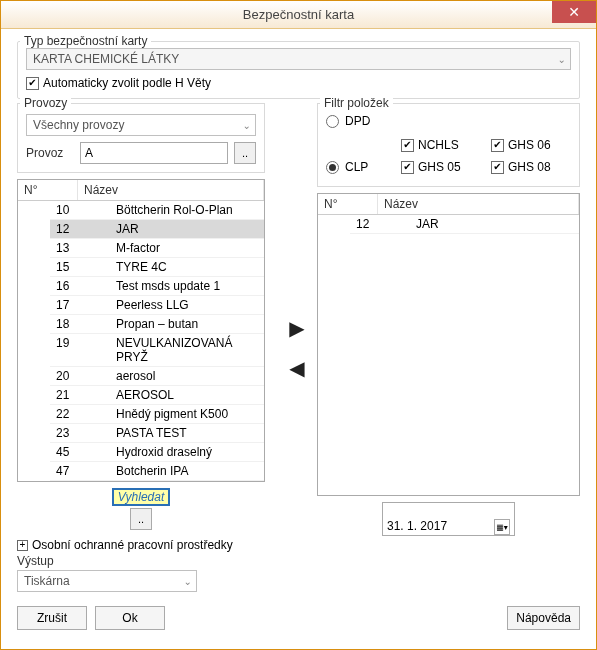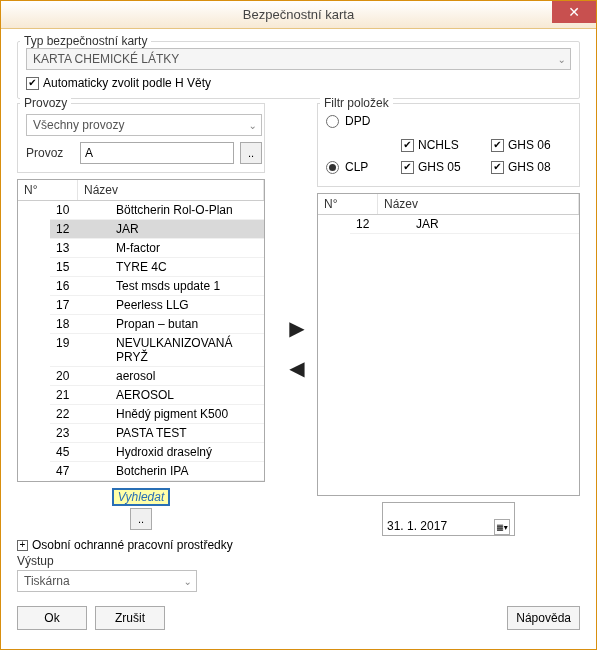--- a/index.html
+++ b/index.html
@@ -13,21 +13,21 @@
 .combo { width: 100%; height: 22px; border: 1px solid #c0c0c0; background: #f5f5f5; display: flex; align-items: center; padding: 0 6px; color: #555; position: relative; }
 .combo .arrow { position: absolute; right: 4px; color: #888; font-size: 10px; }
 .combo-white { background: #fff; }
 .check-row { display: flex; align-items: center; margin-top: 6px; gap: 4px; }
 .checkbox { width: 13px; height: 13px; border: 1px solid #6b6b6b; display: inline-flex; align-items: center; justify-content: center; font-size: 10px; line-height: 1; background: #fff; }
 .columns { display: flex; gap: 12px; margin-top: 2px; }
 .left-col { width: 248px; }
 .right-panel { flex: 1; display: flex; }
 .transfer-col { width: 40px; display: flex; flex-direction: column; align-items: center; justify-content: center; gap: 16px; }
 .right-col { flex: 1; }
-.provozy-box { border: 1px solid #d9d9d9; padding: 6px 2px 8px 8px; position: relative; margin-bottom: 6px; }
+.provozy-box { border: 1px solid #d9d9d9; padding: 6px 8px 8px 8px; position: relative; margin-bottom: 6px; }
 .row-inline { display: flex; align-items: center; gap: 6px; margin-top: 6px; }
 .label { color: #333; }
 .input-txt { flex: 1; height: 22px; border: 1px solid #aaa; background: #fff; padding: 0 4px; display: flex; align-items: center; }
 .dots-btn { width: 22px; height: 22px; border: 1px solid #aaa; background: #f0f0f0; display: flex; align-items: center; justify-content: center; font-size: 11px; }
 .tbl { border: 1px solid #aaa; width: 100%; }
 .tbl-header { display: flex; background: #fff; border-bottom: 1px solid #ccc; }
 .tbl-header .cell { padding: 3px 6px; border-right: 1px solid #e4e4e4; font-size: 12px; color: #333; }
 .tbl-body { height: 280px; overflow-y: auto; background: #fff; }
 .tbl-row { display: flex; border-bottom: 1px solid #f0f0f0; margin-left: 32px; }
 .tbl-row .cell { padding: 2px 6px; font-size: 12px; }
@@ -241,24 +241,24 @@
             <span>31.   1. 2017</span>
             <span class="date-arrow-box">▦▾</span>
           </div>
         </div>
       </div>
     </div>
   </div>
 
   <div class="bottom-btns">
     <div class="btn">
+        <span>Zrušit</span>
+      </div>
+    <div class="btn">
         <span>Ok</span>
-      </div>
-    <div class="btn">
-        <span>Zrušit</span>
       </div>
     <div class="spacer"></div>
     <div class="btn">
         <span>Nápověda</span>
       </div>
   </div>
 
 </div>
 
 </body></html>

